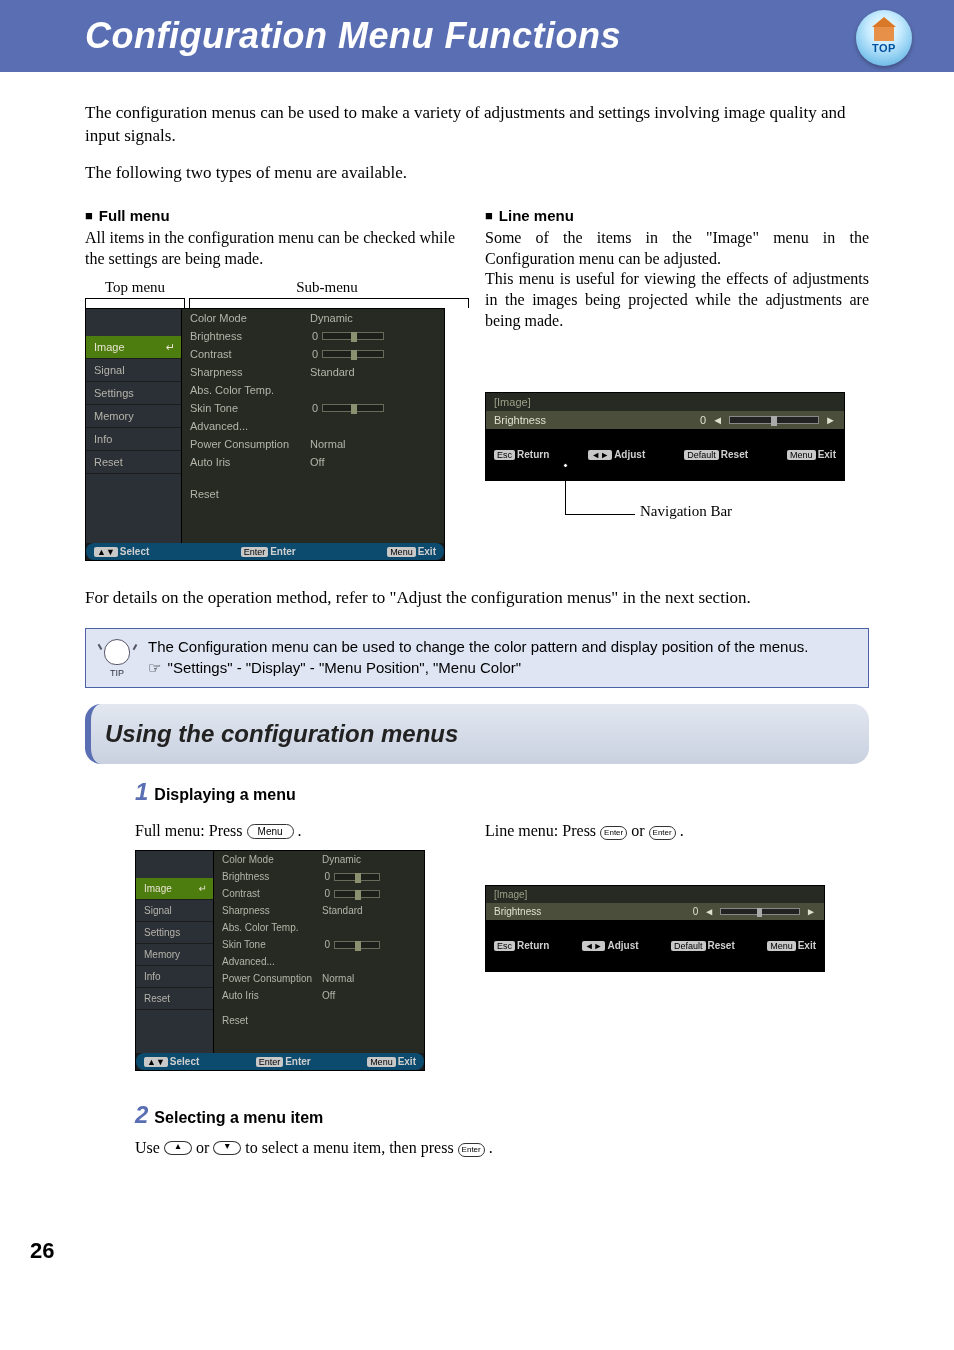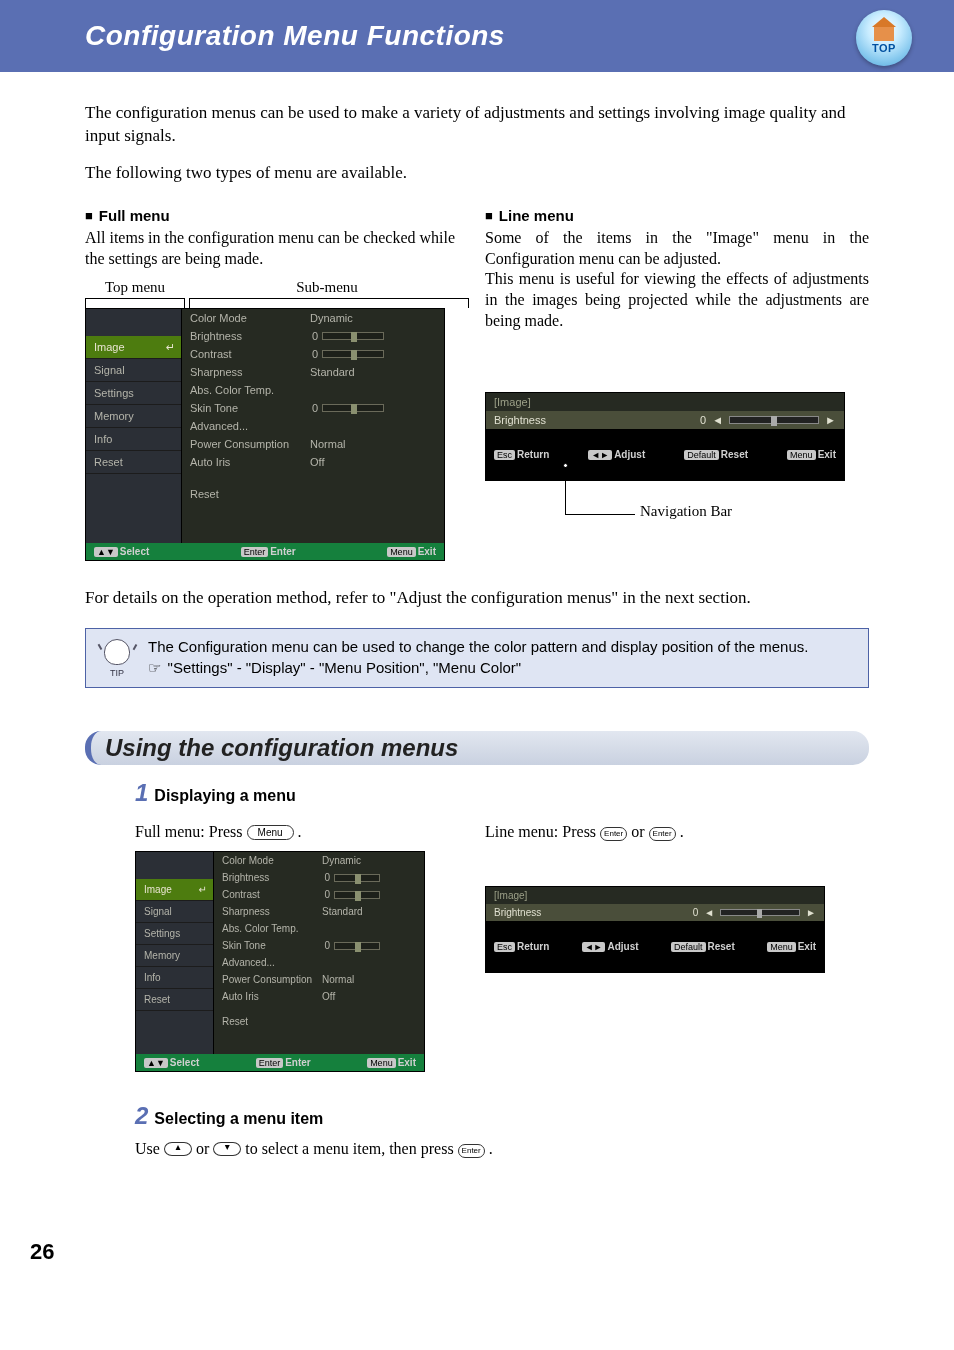--- a/index.html
+++ b/index.html
@@ -19,21 +19,21 @@
     color: #fff;
     padding: 12px 24px 12px 85px;
     position: relative;
     height: 72px;
     display: flex;
     align-items: center;
   }
   .titlebar h1 {
     font-family: Arial, Helvetica, sans-serif;
     font-weight: bold;
-    font-size: 28px;
+    font-size: 36px;
     font-style: italic;
     letter-spacing: 0.5px;
   }
   .top-icon {
     position: absolute;
     right: 42px;
     top: 10px;
     width: 56px; height: 56px;
     border-radius: 50%;
     background: radial-gradient(circle at 50% 35%, #fff 0%, #c8ecff 35%, #8cccf0 65%, #4aa3d8 100%);
@@ -101,22 +101,22 @@
   .osd-right .val { color:#b4b4aa; }
   .slider { display:inline-flex; align-items:center; gap:4px;}
   .slider .num { color:#b4b4aa; width:8px; text-align:right; }
   .slider .bar {
     width:62px; height:8px; border:1px solid #6a6a5a; position:relative; background:#1d201a;
   }
   .slider .bar::after{
     content:""; position:absolute; left:46%; top:-1px; width:6px; height:10px; background:#8a9070;
   }
   .osd-foot {
-    display:flex; justify-content:space-between; background:#15803d; color:#d0d0d0;
-    padding:3px 8px; font-size:10px;
+    display:flex; justify-content:space-between; background:#0c4a6e; color:#d0d0d0;
+    padding:3px 8px; font-size:10px;border-radius:8px;
   }
   .osd-foot span b{ background:#c8c8c8;color:#000;padding:0 3px;border-radius:2px;margin-right:2px;font-weight:normal;font-size:9px;}
   .foot-label { font-weight:bold; }
 
   
   .lm-wrap { margin-top:60px; }
   .osd-line {
     width:360px; background:#1a1a1a; color:#c8c8c8;
     font-family:Arial,sans-serif; font-size:11px; border:1px solid #000;
   }
@@ -151,25 +151,25 @@
   .tipbox .tip-icon .bulb::before,.tipbox .tip-icon .bulb::after{
     content:"";position:absolute;background:#556;width:1.5px;height:6px;
   }
   .tipbox .tip-icon .bulb::before{left:-6px;top:4px;transform:rotate(-30deg);}
   .tipbox .tip-icon .bulb::after{right:-6px;top:4px;transform:rotate(30deg);}
   .tipbox .tip-icon .tiplab{display:block;margin-top:2px;font-size:9px;}
   .tipbox .hand{font-size:15px;margin-right:2px;}
 
   
   .section-band {
-    margin-top:43px;
+    margin-top:16px;
     background: linear-gradient(#e2e7f0,#c9d1e0);
     border-left:6px solid #5a6fb3;
     border-radius:16px;
-    padding:3px 14px;
+    padding:16px 14px;
   }
   .section-band h2{
     font-family: Arial, Helvetica, sans-serif;
     font-size:24px; font-weight:bold; font-style:italic;
     color:#222;
   }
 
   .step-wrap { padding-left:50px; margin-top:14px;}
   .step {
     margin-top:14px;

